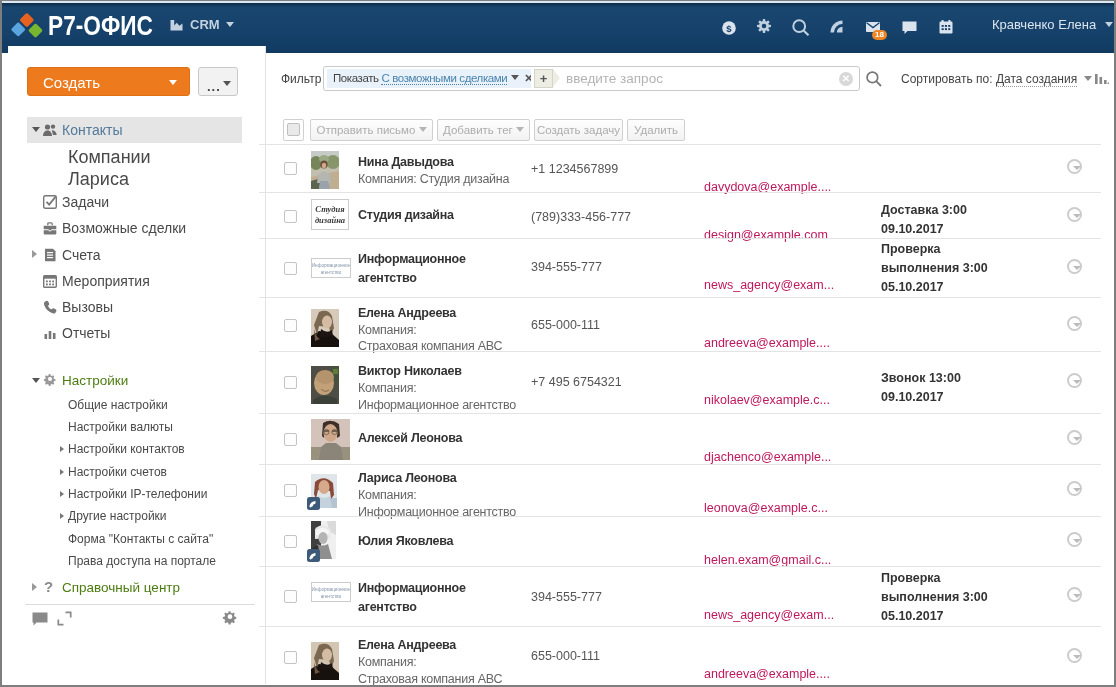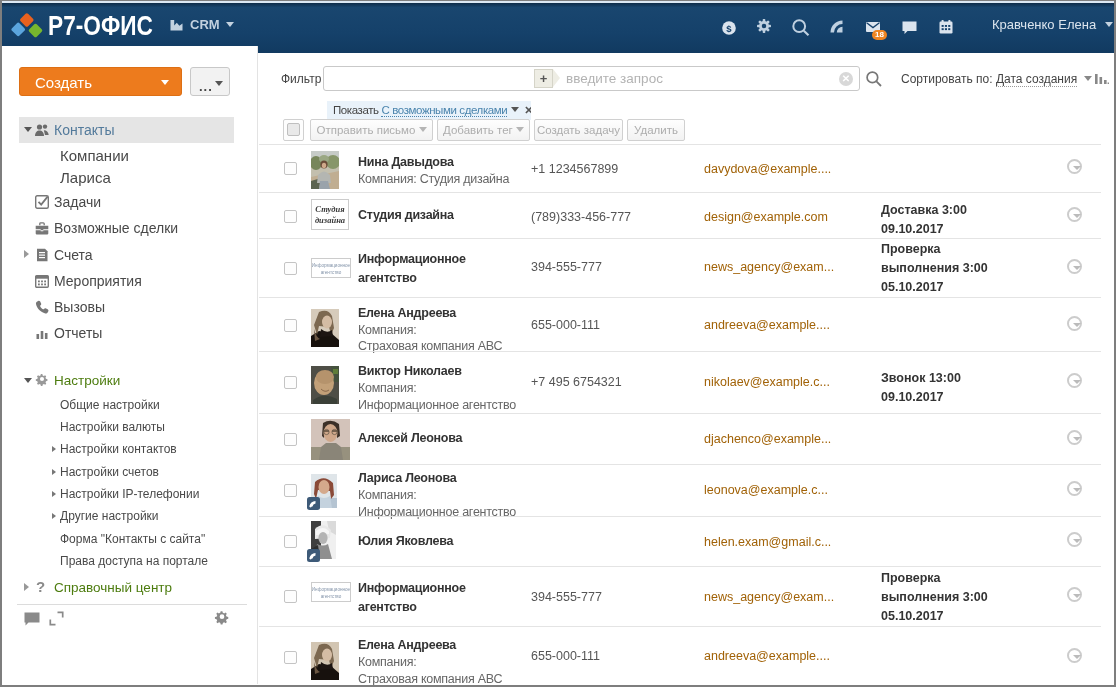--- a/index.html
+++ b/index.html
@@ -1,20 +1,20 @@
 <!DOCTYPE html>
 <html><head><meta charset="utf-8">
 <style>
 *{margin:0;padding:0;box-sizing:border-box;}
 html,body{width:1116px;height:687px;overflow:hidden;}
 body{font-family:"Liberation Sans",sans-serif;position:relative;background:#fff;}
 #frame{position:absolute;left:0;top:0;width:1116px;height:687px;z-index:50;pointer-events:none;border-left:2px solid #7e7e7e;border-right:2px solid #7e7e7e;border-bottom:2px solid #7e7e7e;border-top:1px solid #7e7e7e;}
 #topline{position:absolute;left:1px;top:1px;width:1114px;height:2px;background:#dce8f4;}
 #topbar{position:absolute;left:0;top:3px;width:1116px;height:50px;background:linear-gradient(180deg,#0e2c49 0%,#19466f 9%,#15416a 60%,#113a60 100%);}
-#sidebar{position:absolute;left:0;top:46px;width:258px;height:638px;background:#fff;border-right:1px solid #e3e3e3;}
+#sidebar{position:absolute;left:8px;top:46px;width:258px;height:638px;background:#fff;border-right:1px solid #e3e3e3;}
 
 
 .logo{position:absolute;left:11px;top:5px;width:38px;height:34px;}
 #logotext{position:absolute;left:48px;top:6.5px;color:#fff;font-size:28px;font-weight:bold;letter-spacing:0;transform:scaleX(0.81);transform-origin:left top;}
 #crmzone{position:absolute;left:170px;top:14px;color:#c3d2e0;font-weight:bold;font-size:13px;}
 #username{position:absolute;left:992px;top:14px;color:#dbe4ed;font-size:13px;white-space:nowrap;}
 .tbico{position:absolute;top:12px;}
 .caret-dn{display:inline-block;width:0;height:0;border-left:4px solid transparent;border-right:4px solid transparent;border-top:5px solid #a4b6c7;vertical-align:2px;}
 #mailbadge{position:absolute;left:872px;top:27px;background:#ef8522;color:#fff;font-size:8px;font-weight:bold;border-radius:5px;padding:0 3px;line-height:10px;height:10px;}
 
@@ -27,31 +27,31 @@
 #btndots .crt{position:absolute;right:6px;top:13px;width:0;height:0;border-left:4px solid transparent;border-right:4px solid transparent;border-top:5px solid #555;}
 .mitem{position:absolute;left:0;width:258px;height:26px;font-size:14px;color:#494949;}
 .mitem .txt{position:absolute;left:54px;top:5px;}
 .mitem .ico{position:absolute;left:35px;top:6px;width:14px;height:14px;}
 .mitem .car{position:absolute;left:24px;top:10px;width:0;height:0;}
 .cardown{border-left:4px solid transparent;border-right:4px solid transparent;border-top:5px solid #555;}
 .carright{border-top:4px solid transparent;border-bottom:4px solid transparent;border-left:5px solid #999;}
 #mi-contacts{top:71px;}
 #mi-contacts .bg{position:absolute;left:19px;top:0;width:215px;height:26px;background:#e5e5e5;}
 #mi-contacts .txt{color:#537a9b;}
-.sitem{position:absolute;left:60px;font-size:15px;color:#494949;}
+.sitem{position:absolute;left:60px;font-size:18px;color:#494949;}
 .gitem{color:#9b9b9b;}
 .gitem .txt{color:#4d7c0f;}
 .ssitem{position:absolute;font-size:12px;color:#494949;left:60px;}
 .scar{position:absolute;left:52px;width:0;height:0;border-top:3.5px solid transparent;border-bottom:3.5px solid transparent;border-left:4.5px solid #777;}
 #sidesep{position:absolute;left:17px;top:558px;width:230px;height:1px;background:#dcdcdc;}
 
 
 #filterlabel{position:absolute;left:281px;top:72px;font-size:12px;color:#444;}
 #filterbox{position:absolute;left:323px;top:66px;width:537px;height:25px;border:1px solid #c9c9c9;border-radius:3px;background:#fff;}
-#chip{position:absolute;left:3px;top:2px;width:204px;height:19px;background:#e9f2fa;font-size:11.5px;letter-spacing:-0.4px;color:#444;line-height:19px;white-space:nowrap;overflow:hidden;margin-top:32px;}
+#chip{position:absolute;left:3px;top:2px;width:204px;height:19px;background:#e9f2fa;font-size:11.5px;letter-spacing:-0.4px;color:#444;line-height:19px;white-space:nowrap;overflow:hidden;}
 #chip .blue{color:#4a84ad;border-bottom:1px dotted #4a84ad;}
 #plusbtn{position:absolute;left:210px;top:2px;width:19px;height:19px;background:#eeede4;border:1px solid #d5d4c8;font-size:13px;color:#555;text-align:center;line-height:17px;font-weight:bold;}
 #plusarrow{position:absolute;left:229px;top:2px;width:0;height:0;border-top:9.5px solid transparent;border-bottom:9.5px solid transparent;border-left:7px solid #eeede4;}
 #qplaceholder{position:absolute;left:242px;top:4px;font-size:13.5px;color:#b3b3b3;}
 #clearx{position:absolute;right:6px;top:5px;width:14px;height:14px;border-radius:50%;background:#d8d8d8;color:#fff;text-align:center;line-height:14px;font-size:10px;font-weight:bold;}
 #sortzone{position:absolute;left:901px;top:72px;font-size:12px;color:#444;white-space:nowrap;width:215px;}
 #sortzone .dotted{border-bottom:1px dotted #999;}
 
 
 .tbtn{position:absolute;top:119px;height:22px;border:1px solid #d0d0d0;border-radius:2px;background:linear-gradient(#fefefe,#f2f2f2);color:#adadad;font-size:11.5px;line-height:20px;text-align:center;white-space:nowrap;}
@@ -59,21 +59,21 @@
 .cb{width:13px;height:13px;border:1px solid #c4c4c4;border-radius:2px;background:#fdfdfd;}
 #cbbtn .cb{position:absolute;left:3px;top:3px;background:#e9e9e9;border-color:#bfbfbf;}
 
 
 .row{position:absolute;left:259px;width:842px;border-top:1px solid #e4e4e4;}
 .row .cb{position:absolute;left:25px;}
 .row .ava{position:absolute;left:52px;}
 .row .nm{position:absolute;left:99px;width:165px;font-size:12.5px;font-weight:bold;color:#333;line-height:17px;letter-spacing:-0.25px;}
 .row .co{font-weight:normal;color:#666;font-size:12.5px;line-height:16.5px;}
 .row .ph{position:absolute;left:272px;font-size:12.5px;color:#555;}
-.row .em{position:absolute;left:445px;font-size:12.5px;color:#a16207;}
+.row .em{position:absolute;left:445px;font-size:12.5px;color:#be185d;margin-top:18px;}
 .row .ev{position:absolute;left:622px;width:112px;font-size:12.5px;font-weight:bold;color:#333;line-height:19px;}
 .row .mr{position:absolute;left:808px;width:15px;height:15px;border:2px solid #ccc;border-radius:50%;}
 .row .mr i{position:absolute;left:3.5px;top:5px;width:0;height:0;border-left:4px solid transparent;border-right:4px solid transparent;border-top:4px solid #bbb;}
 .badge{position:absolute;left:-4px;bottom:-3px;width:13px;height:13px;}
 </style></head>
 <body>
 <div id="frame"></div>
 <div id="topline"></div>
 <div id="topbar">
   <svg class="logo" viewBox="0 0 38 34">

